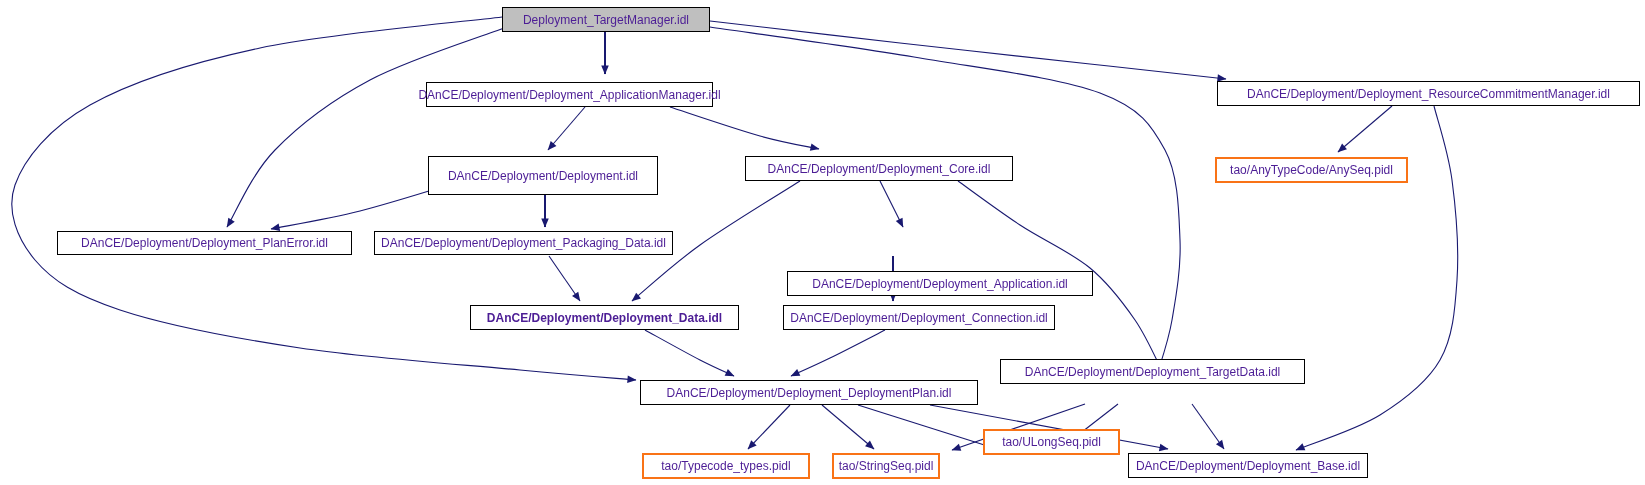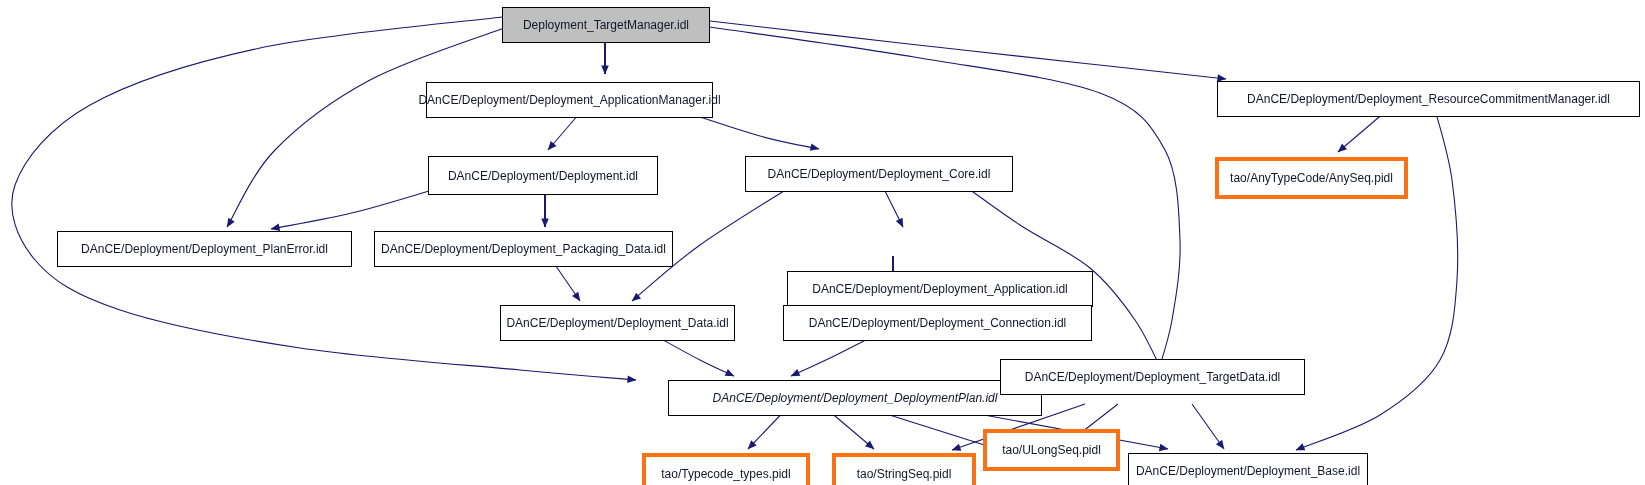--- a/index.html
+++ b/index.html
@@ -1,23 +1,23 @@
 <!DOCTYPE html>
 <html><head>
 <meta charset="utf-8">
 <style>
   html,body{margin:0;padding:0;background:#ffffff;}
   #stage{position:relative;width:1645px;height:485px;background:#ffffff;overflow:hidden;
          font-family:"Liberation Sans", sans-serif;}
   #edge-layer{position:absolute;left:0;top:0;}
   .node{position:absolute;box-sizing:border-box;background:#ffffff;border:1px solid #000000;
-        text-align:left;font-size:12px;color:#0f172a;white-space:nowrap;
-        display:flex;align-items:center;justify-content:center;padding:17px 4px;}
+        text-align:left;font-size:12px;color:#4c1d95;white-space:nowrap;
+        display:flex;align-items:center;justify-content:center;padding:11px 4px;}
   .node.root{background:#bfbfbf;border:1px solid #000000;}
-  .node.external{border:4px solid #f97316;}
+  .node.external{border:2px solid #f97316;}
   .node.internal, .node.root{cursor:pointer;}
 </style>
 </head>
 <body>
 
 <div id="stage">
   <svg id="edge-layer" width="1645" height="485" viewBox="0 0 1645 485" xmlns="http://www.w3.org/2000/svg">
     <defs>
       <marker id="arrowhead" viewBox="0 0 10 10" refX="9.5" refY="5" markerWidth="11" markerHeight="9" markerUnits="userSpaceOnUse" orient="auto">
         <path d="M0,0.8 L10,5 L0,9.2 Z" fill="#191970"></path>
@@ -54,22 +54,22 @@
   <div id="nodes">
       <div class="node root" style="left: 502px; top: 7px; width: 208px; height: 25px;">Deployment_TargetManager.idl</div>
       <div class="node internal" style="left: 426px; top: 82px; width: 287px; height: 25px;">DAnCE/Deployment/Deployment_ApplicationManager.idl</div>
       <div class="node internal" style="left: 1217px; top: 81px; width: 423px; height: 25px;">DAnCE/Deployment/Deployment_ResourceCommitmentManager.idl</div>
       <div class="node internal" style="left: 428px; top: 156px; width: 230px; height: 39px;">DAnCE/Deployment/Deployment.idl</div>
       <div class="node internal" style="left: 745px; top: 156px; width: 268px; height: 25px;">DAnCE/Deployment/Deployment_Core.idl</div>
       <div class="node external" style="left: 1215px; top: 157px; width: 193px; height: 25px;">tao/AnyTypeCode/AnySeq.pidl</div>
       <div class="node internal" style="left: 57px; top: 231px; width: 295px; height: 23px;">DAnCE/Deployment/Deployment_PlanError.idl</div>
       <div class="node internal" style="left: 374px; top: 231px; width: 299px; height: 16px;">DAnCE/Deployment/Deployment_Packaging_Data.idl</div>
       <div class="node internal" style="left: 787px; top: 231px; width: 306px; height: 25px; margin-top: 40px;">DAnCE/Deployment/Deployment_Application.idl</div>
-      <div class="node internal" style="left: 500px; top: 305px; width: 235px; height: 25px;">DAnCE/Deployment/Deployment_Data.idl</div>
-      <div class="node internal" style="left: 783px; top: 305px; width: 309px; height: 25px;">DAnCE/Deployment/Deployment_Connection.idl</div>
-      <div class="node internal" style="left: 668px; top: 380px; width: 374px; height: 25px; font-style: italic;">DAnCE/Deployment/Deployment_DeploymentPlan.idl</div>
+      <div class="node internal" style="left: 470px; top: 305px; width: 269px; height: 25px; font-weight: bold;">DAnCE/Deployment/Deployment_Data.idl</div>
+      <div class="node internal" style="left: 783px; top: 305px; width: 272px; height: 25px;">DAnCE/Deployment/Deployment_Connection.idl</div>
+      <div class="node internal" style="left: 640px; top: 380px; width: 338px; height: 25px;">DAnCE/Deployment/Deployment_DeploymentPlan.idl</div>
       <div class="node internal" style="left: 1000px; top: 359px; width: 305px; height: 25px;">DAnCE/Deployment/Deployment_TargetData.idl</div>
       <div class="node external" style="left: 642px; top: 453px; width: 168px; height: 25px;">tao/Typecode_types.pidl</div>
-      <div class="node external" style="left: 832px; top: 453px; width: 144px; height: 25px;">tao/StringSeq.pidl</div>
+      <div class="node external" style="left: 832px; top: 453px; width: 108px; height: 25px;">tao/StringSeq.pidl</div>
       <div class="node external" style="left: 983px; top: 429px; width: 137px; height: 25px;">tao/ULongSeq.pidl</div>
       <div class="node internal" style="left: 1128px; top: 453px; width: 240px; height: 25px;">DAnCE/Deployment/Deployment_Base.idl</div>
     </div>
 </div>
 
 </body></html>

